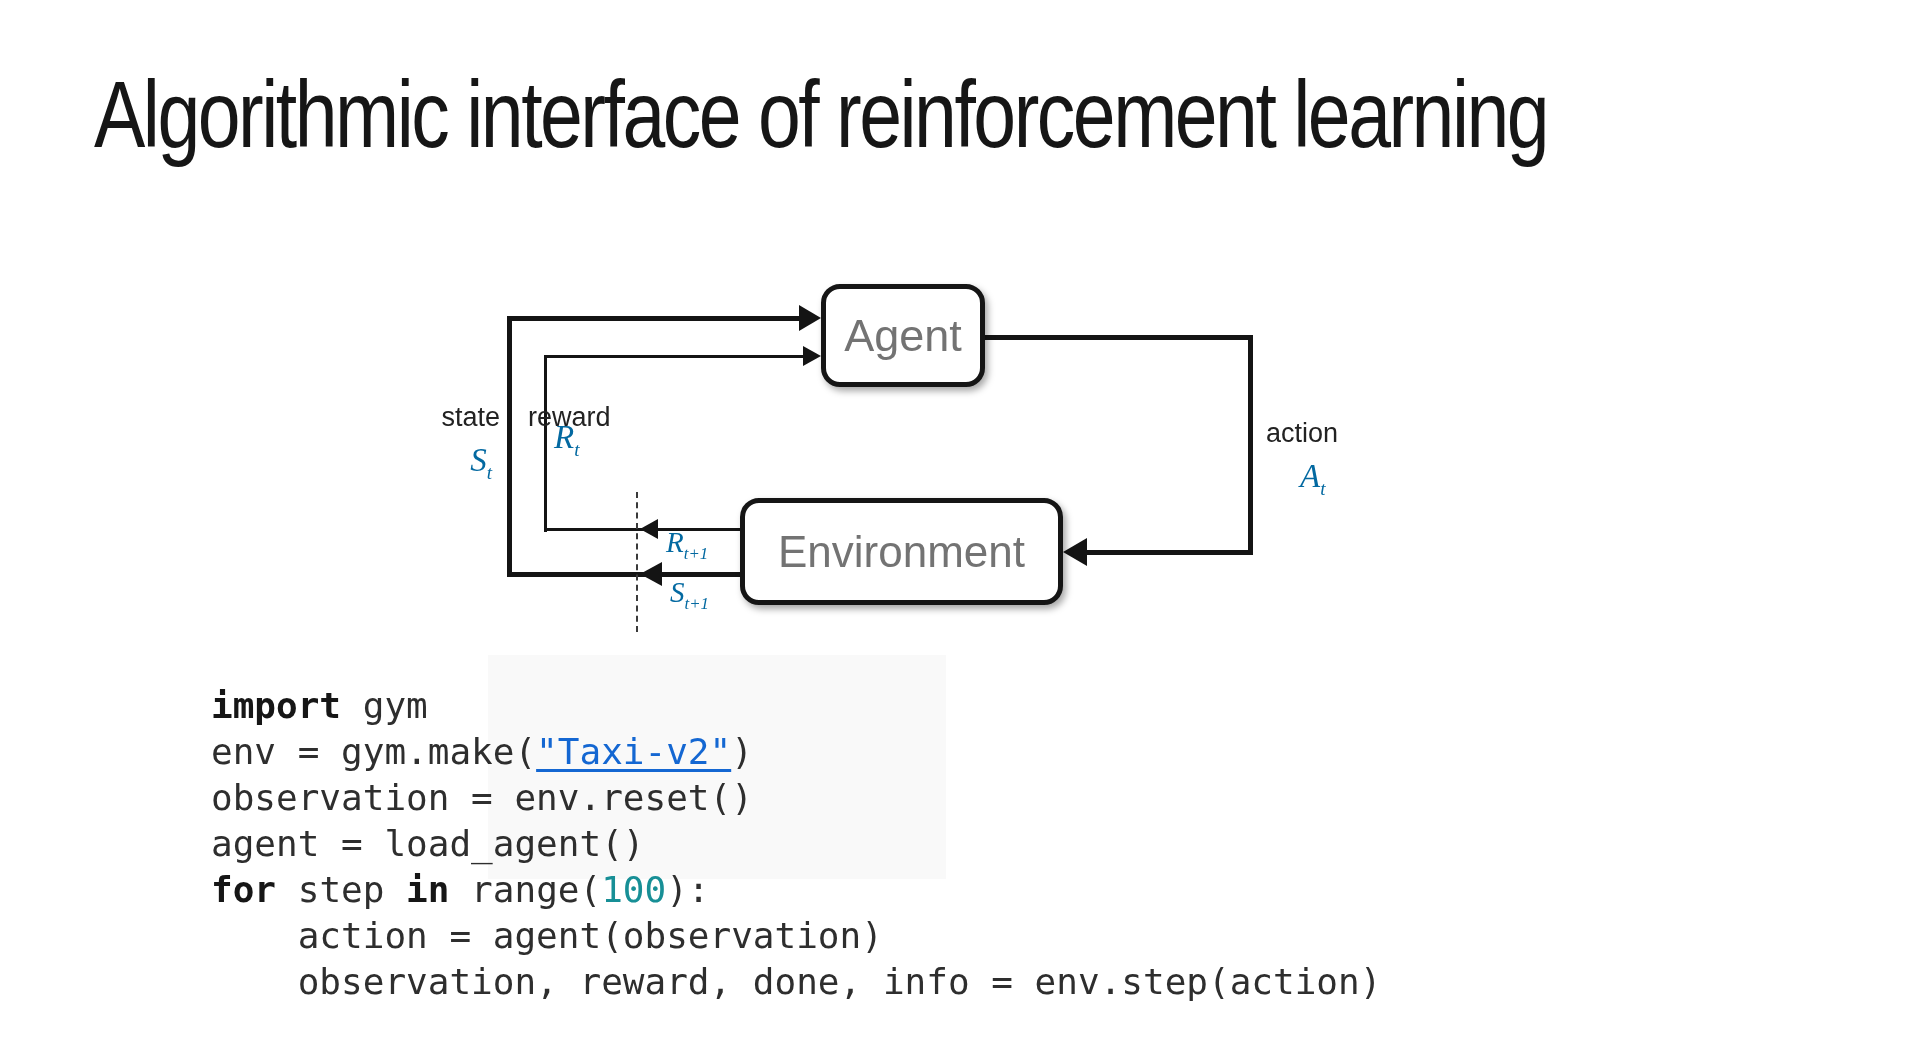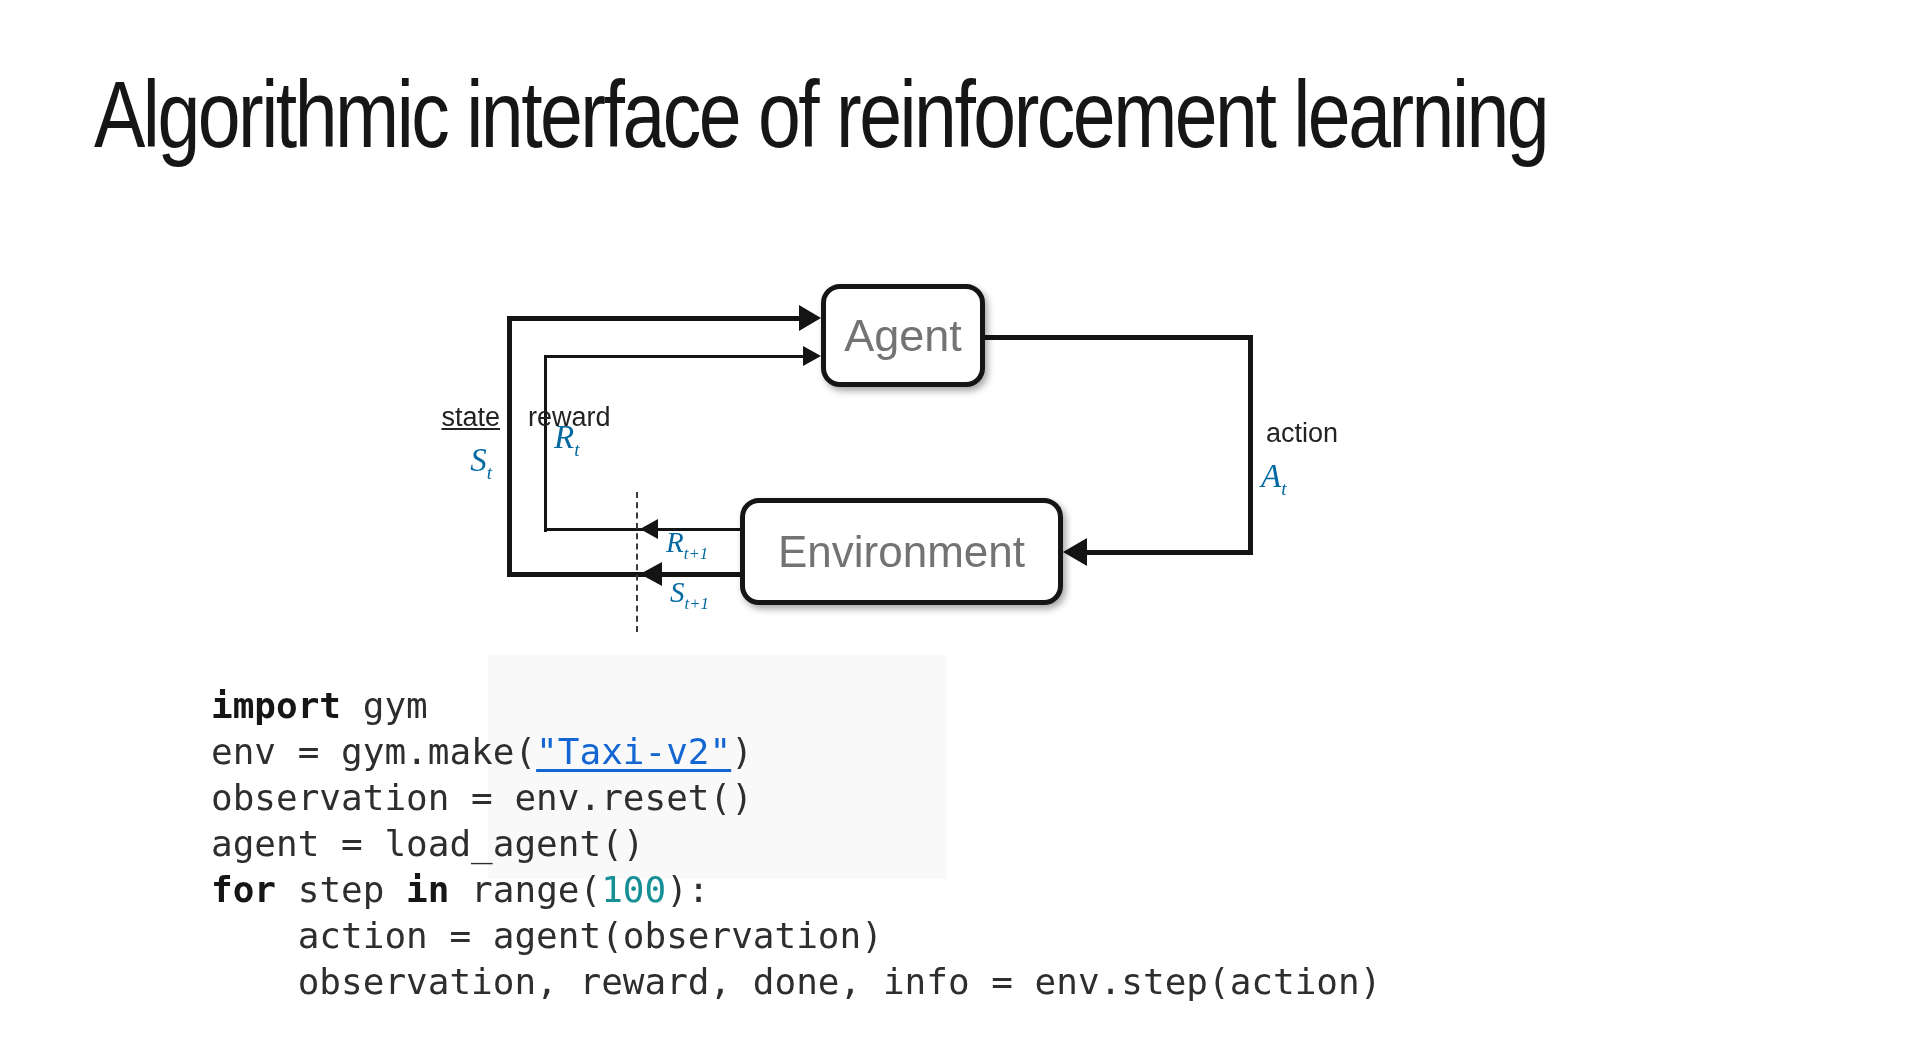--- a/index.html
+++ b/index.html
@@ -74,39 +74,39 @@
 
     <div class="dash" style="left:636px;top:492px;height:140px;"></div>
 
     <div class="node agent">
       <span>Agent</span>
     </div>
     <div class="node env">
       <span>Environment</span>
     </div>
 
-    <div class="lbl" style="left:408px;top:402px;width:92px;text-align:right;text-decoration:underline;">state</div>
+    <div class="lbl" style="left:408px;top:402px;width:92px;text-align:right;">state</div>
     <div class="math" style="left:408px;top:442px;width:84px;text-align:right;">
       <span>S</span><sub>t</sub>
     </div>
 
     <div class="lbl" style="left:528px;top:402px;">reward</div>
     <div class="math" style="left:554px;top:419px;">
       <span>R</span><sub>t</sub>
     </div>
 
     <div class="math small" style="left:666px;top:490px;">
       <span>R</span><sub>t+1</sub>
     </div>
     <div class="math small" style="left:670px;top:540px;">
       <span>S</span><sub>t+1</sub>
     </div>
 
     <div class="lbl" style="left:1266px;top:418px;">action</div>
-    <div class="math" style="left:1261px;top:458px;">
+    <div class="math" style="left:1300px;top:458px;">
       <span>A</span><sub>t</sub>
     </div>
   </div>
 
   <div class="code-backdrop"></div>
   <div class="code" id="code-block"><div><span class="kw">import</span><span> gym</span></div><div><span>env = gym.make(</span><span class="link">"Taxi-v2"</span><span>)</span></div><div><span>observation = env.reset()</span></div><div><span>agent = load_agent()</span></div><div><span class="kw">for</span><span> step </span><span class="kw">in</span><span> range(</span><span class="num">100</span><span>):</span></div><div><span>    action = agent(observation)</span></div><div><span>    observation, reward, done, info = env.step(action)</span></div></div>
 
 </div>
 
 </body></html>

